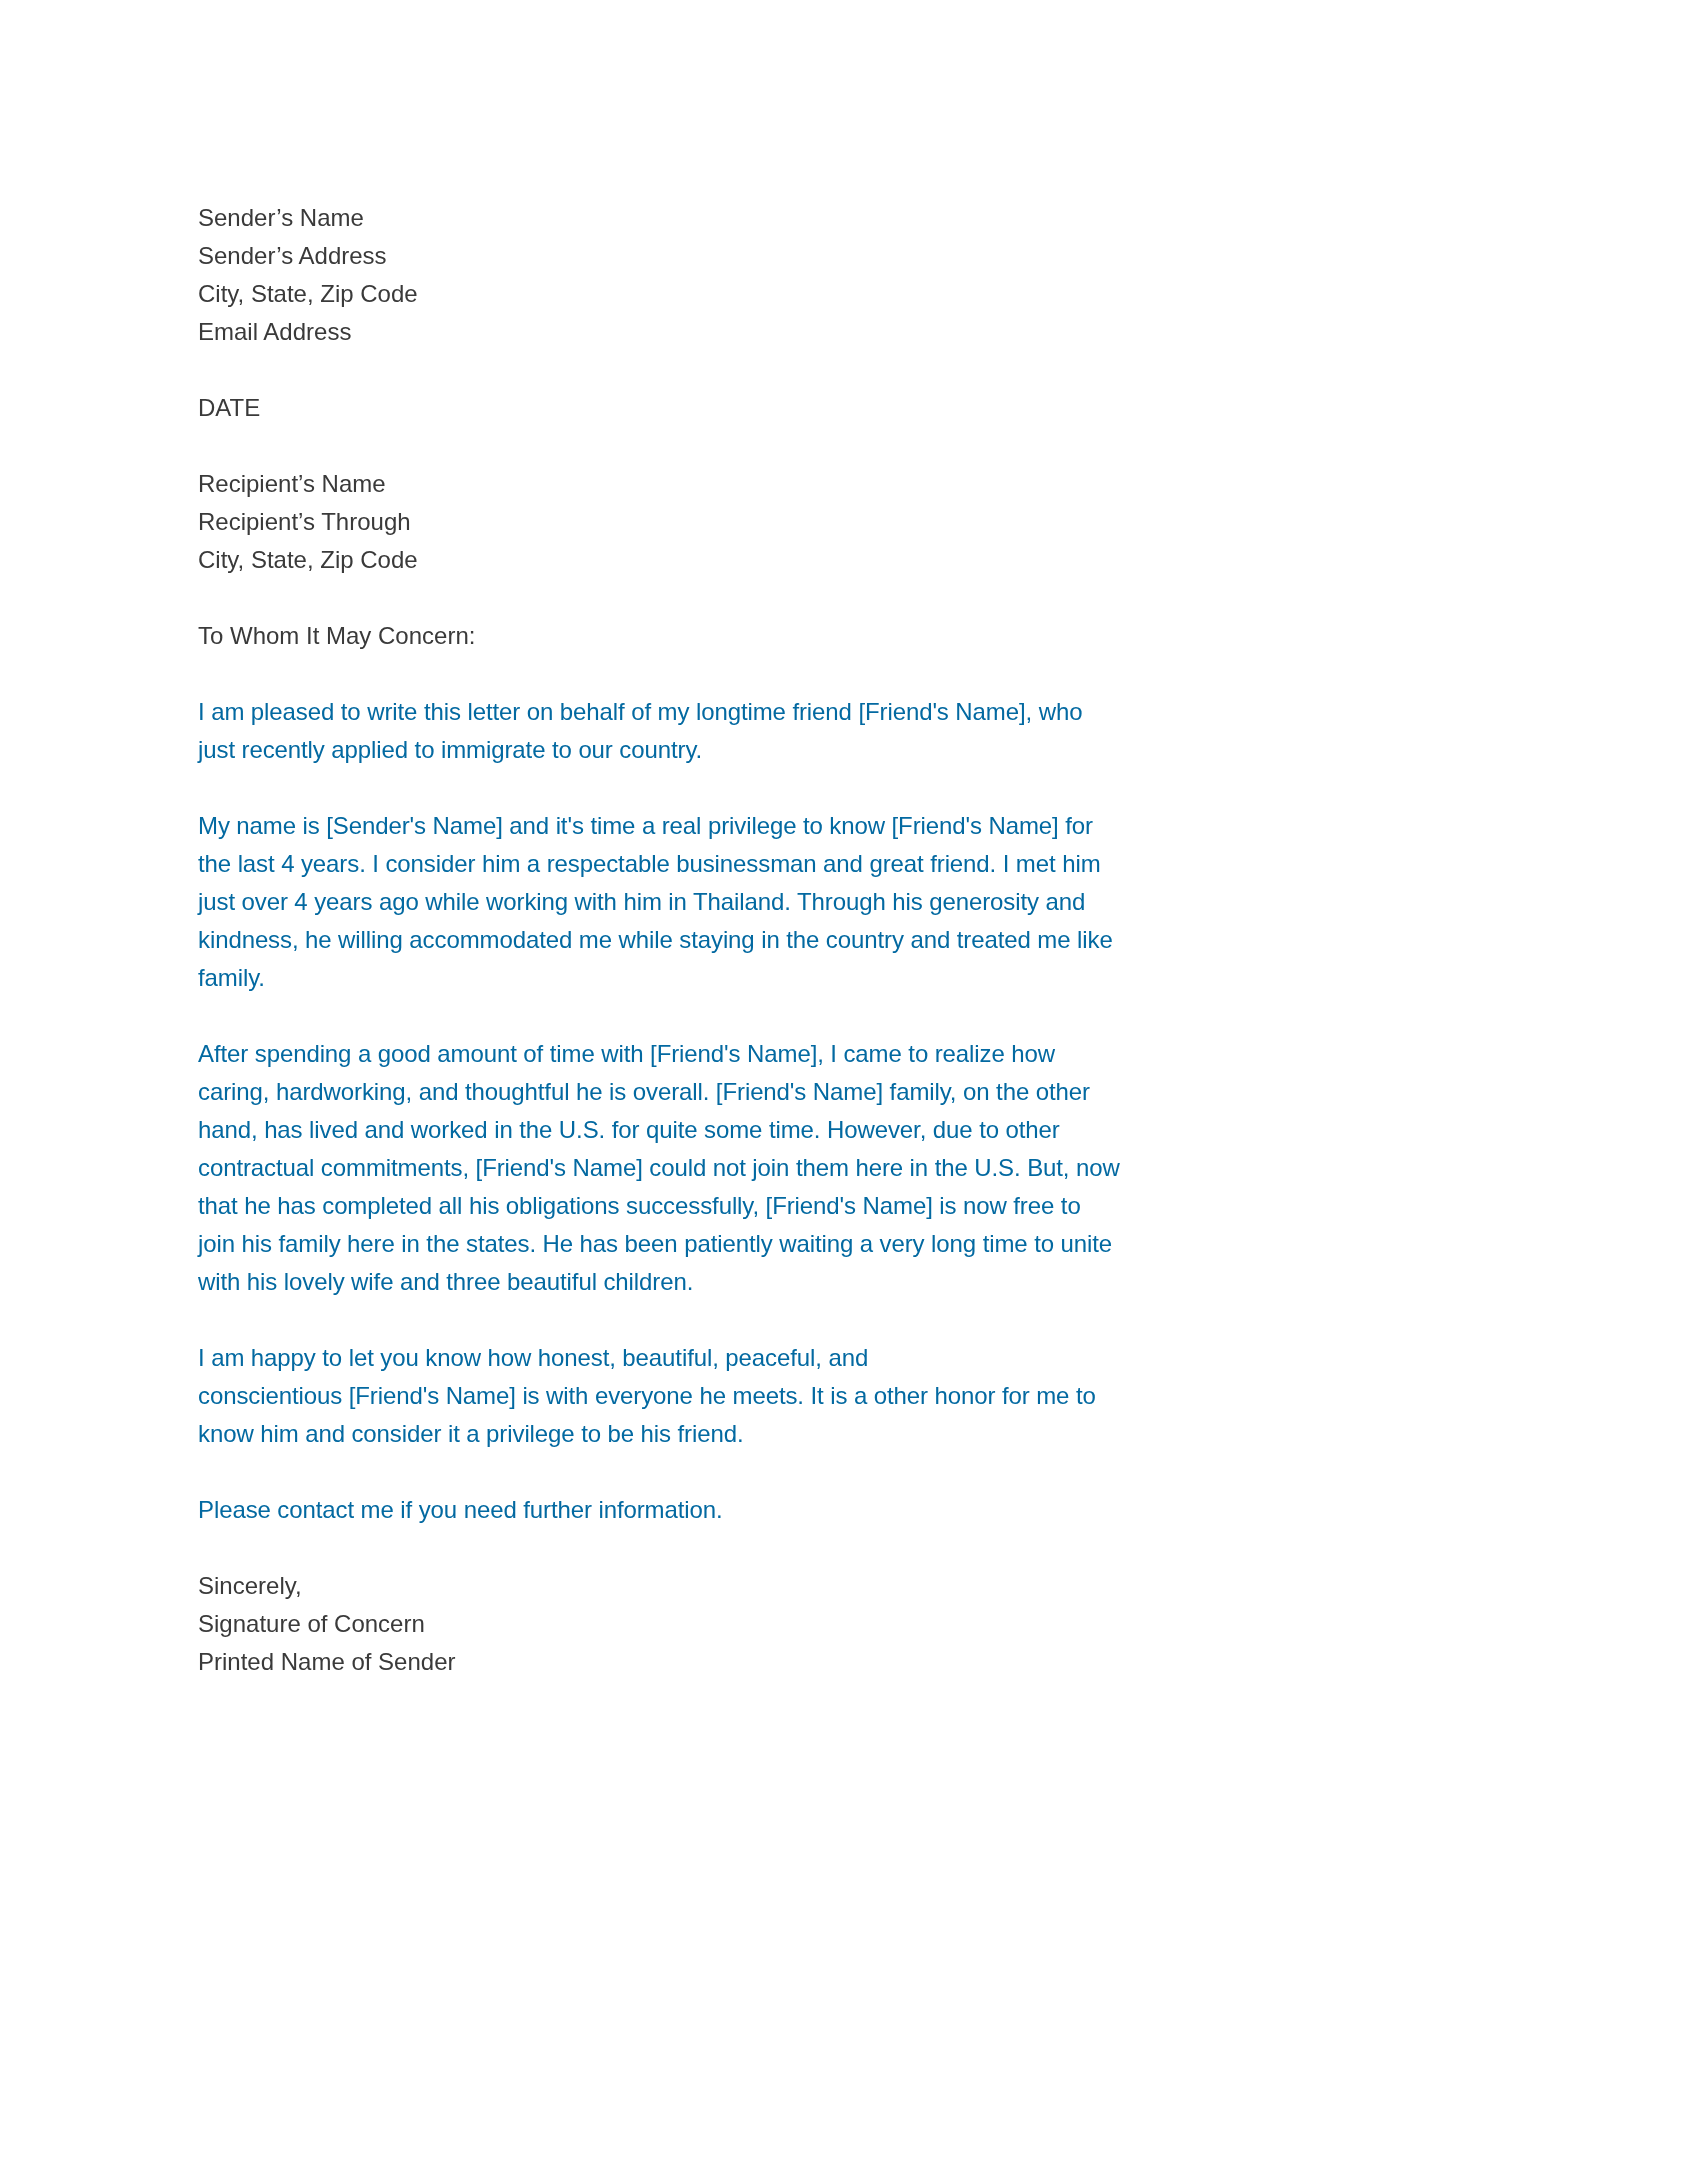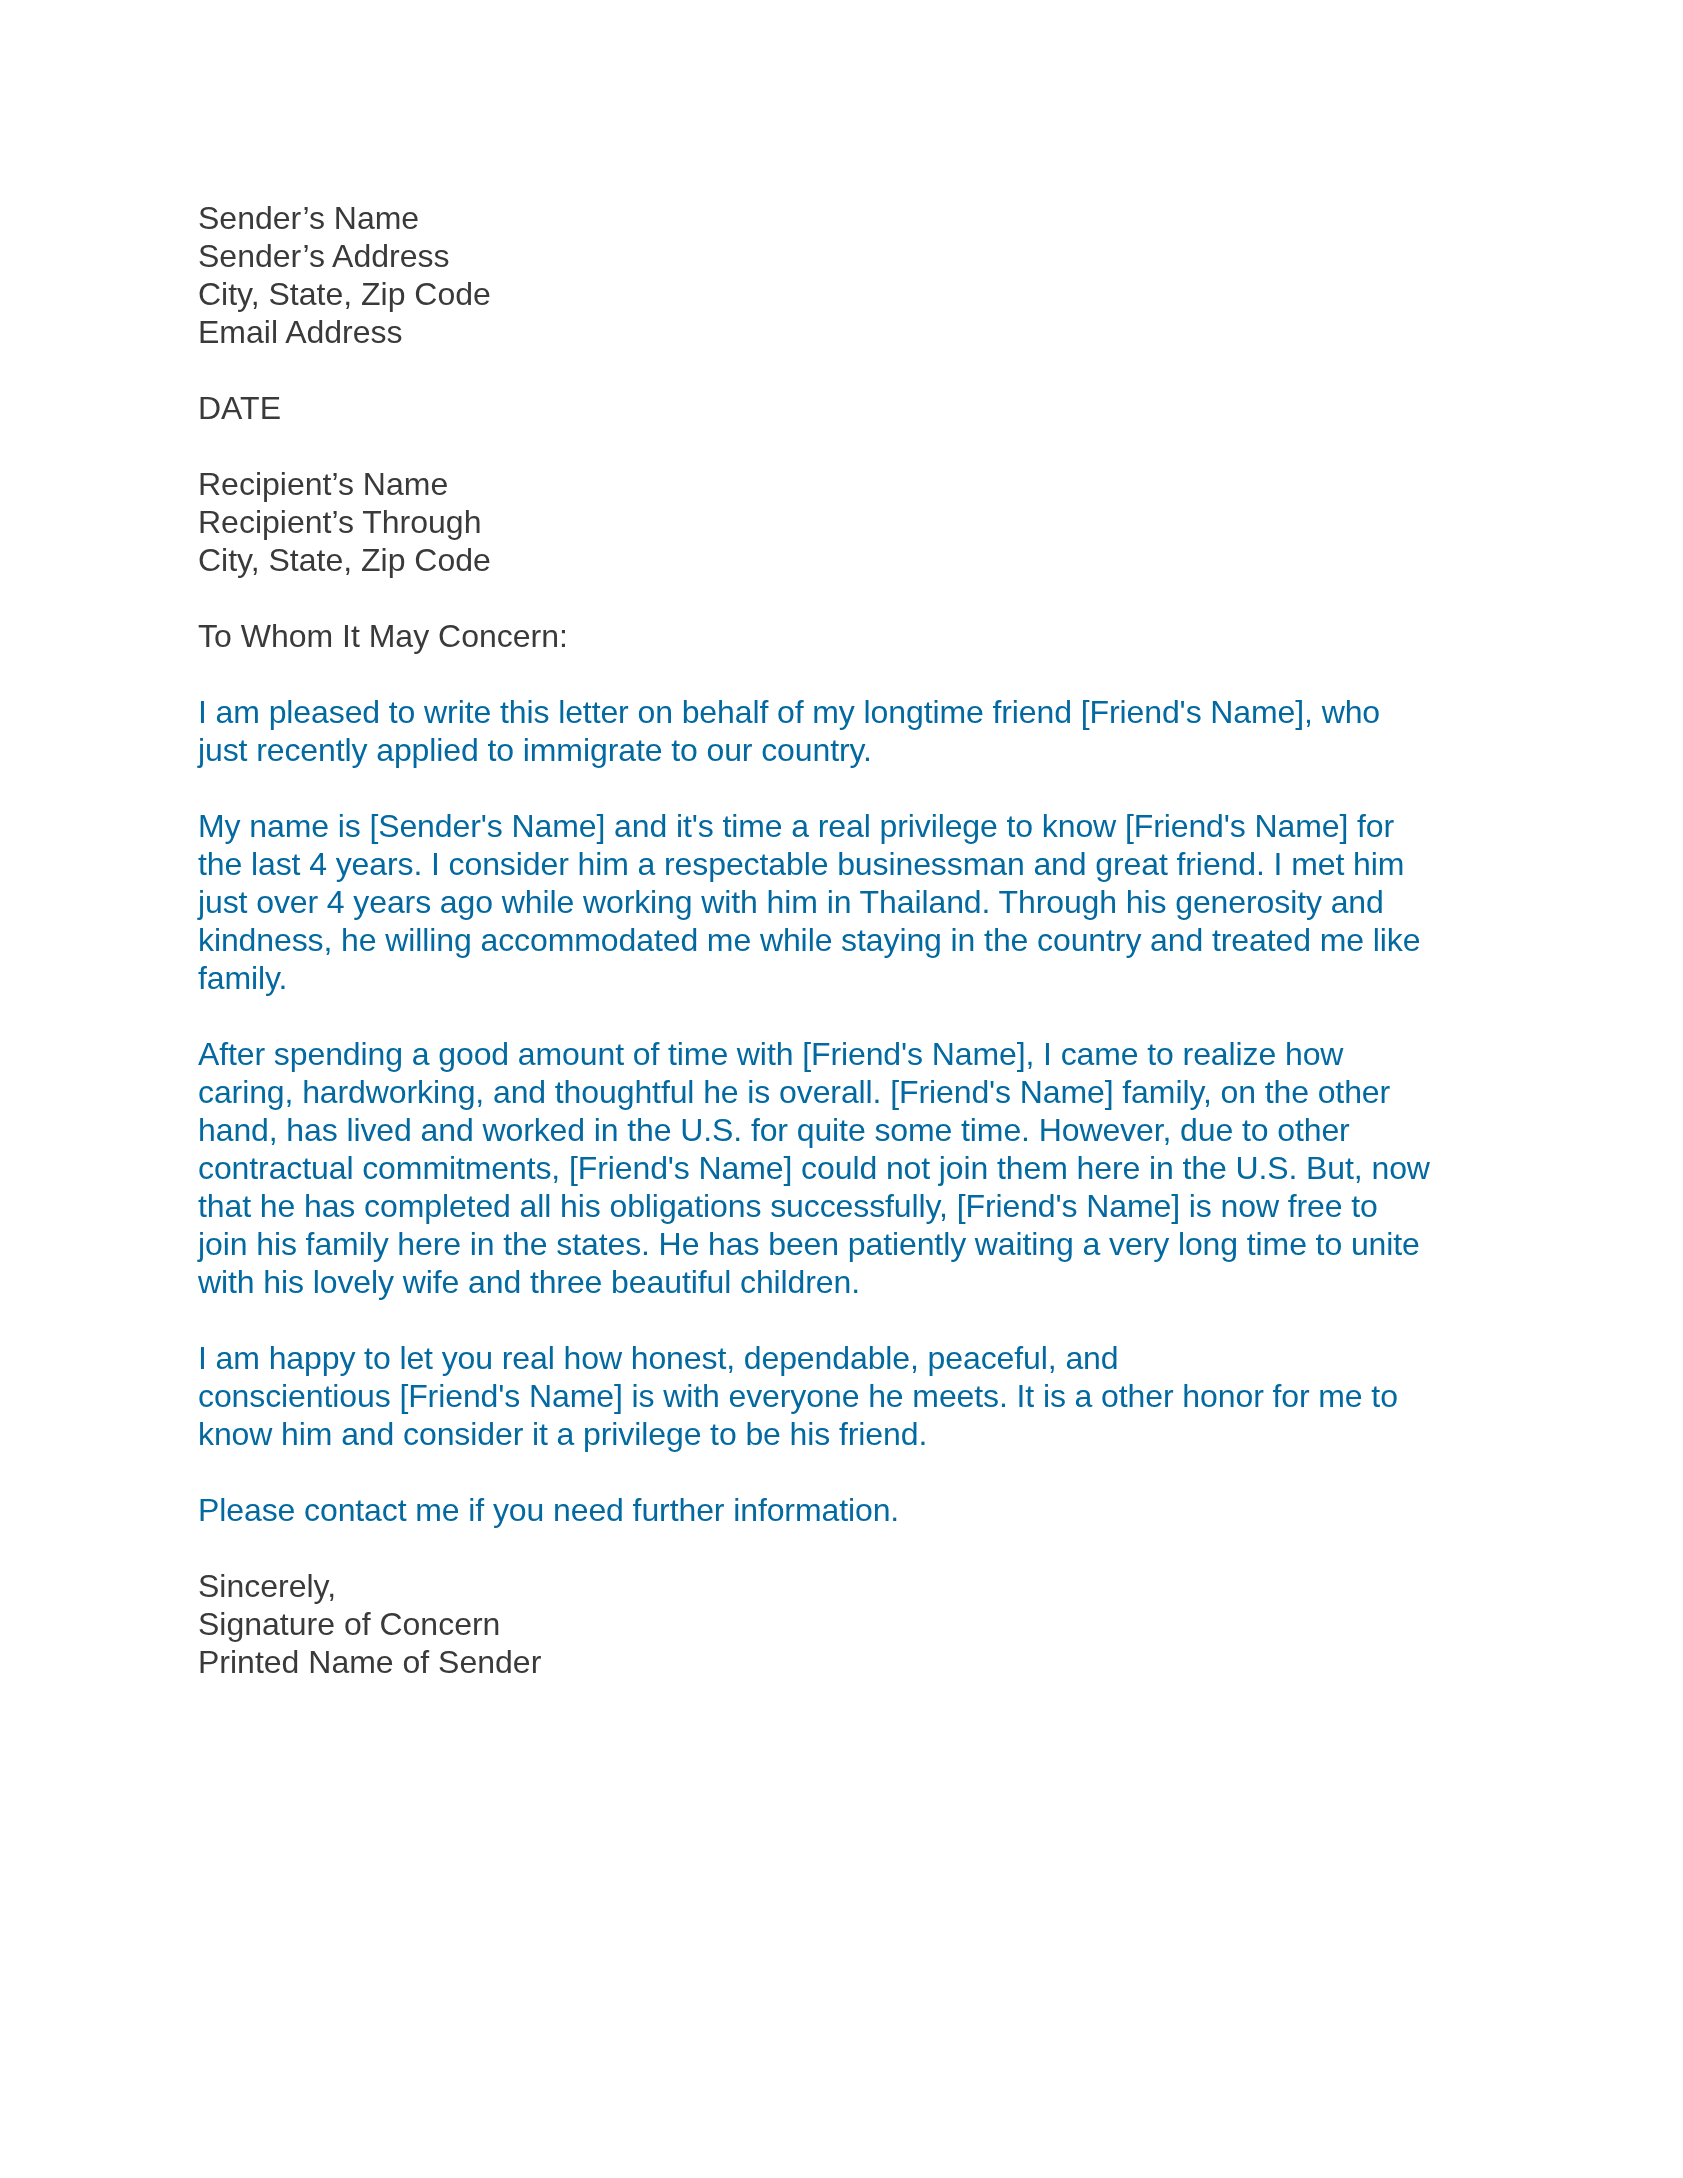--- a/index.html
+++ b/index.html
@@ -3,21 +3,21 @@
 <meta charset="utf-8">
 <style>
   html, body { margin: 0; padding: 0; background: #ffffff; }
   body { width: 1683px; height: 2178px; position: relative; overflow: hidden; }
   .page {
     position: absolute;
     left: 198px;
     top: 199px;
     width: 1307px;
     font-family: "Liberation Sans", sans-serif;
-    font-size: 32px;
+    font-size: 24px;
     line-height: 38px;
   }
   .line { white-space: nowrap; display: block; min-height: 38px; }
   .dark { color: #3a3a3a; }
   .gray { color: #0369a1; }
   .block { margin: 0 0 38px 0; }
   .block:last-child { margin-bottom: 0; }
   .body-para .line { letter-spacing: -0.1px; }
 </style>
 </head>
@@ -63,21 +63,21 @@
     <span class="line">After spending a good amount of time with [Friend's Name], I came to realize how</span>
     <span class="line">caring, hardworking, and thoughtful he is overall. [Friend's Name] family, on the other</span>
     <span class="line">hand, has lived and worked in the U.S. for quite some time. However, due to other</span>
     <span class="line">contractual commitments, [Friend's Name] could not join them here in the U.S. But, now</span>
     <span class="line">that he has completed all his obligations successfully, [Friend's Name] is now free to</span>
     <span class="line">join his family here in the states. He has been patiently waiting a very long time to unite</span>
     <span class="line">with his lovely wife and three beautiful children.</span>
   </div>
 
   <div class="block gray body-para">
-    <span class="line">I am happy to let you real how honest, dependable, peaceful, and</span>
+    <span class="line">I am happy to let you know how honest, beautiful, peaceful, and</span>
     <span class="line">conscientious [Friend's Name] is with everyone he meets. It is a other honor for me to</span>
     <span class="line">know him and consider it a privilege to be his friend.</span>
   </div>
 
   <div class="block gray body-para">
     <span class="line">Please contact me if you need further information.</span>
   </div>
 
   <div class="block dark">
     <span class="line">Sincerely,</span>

